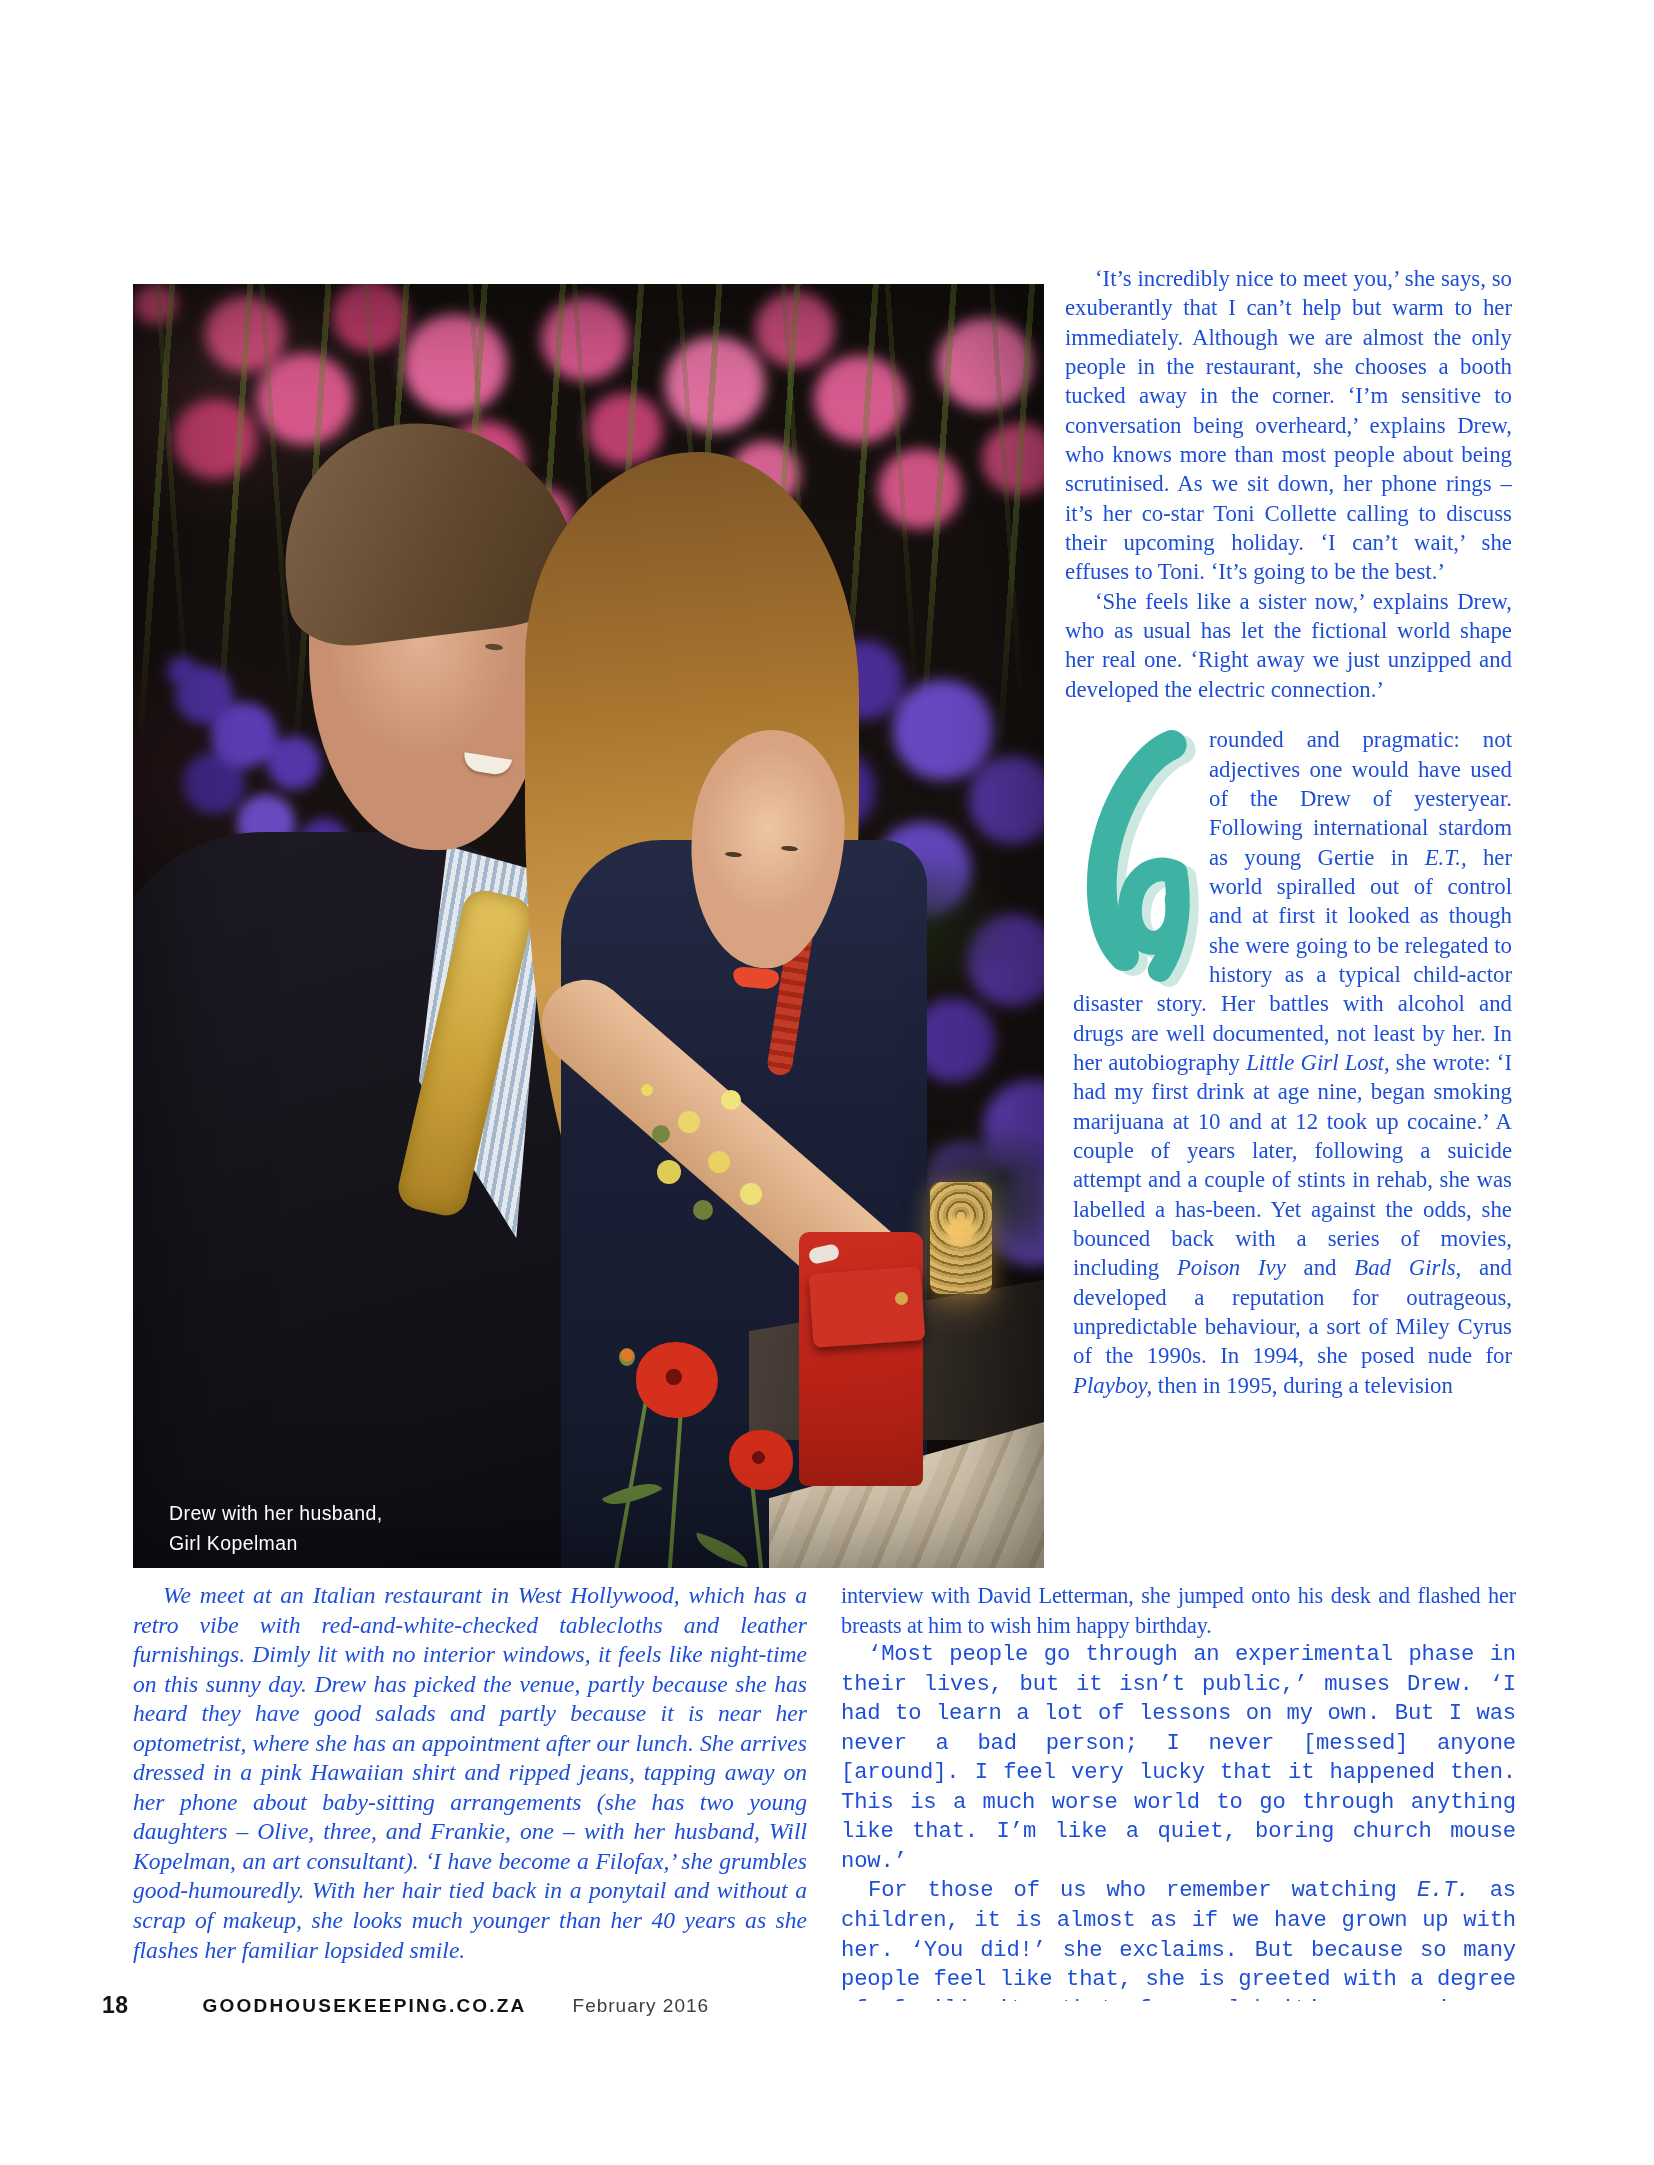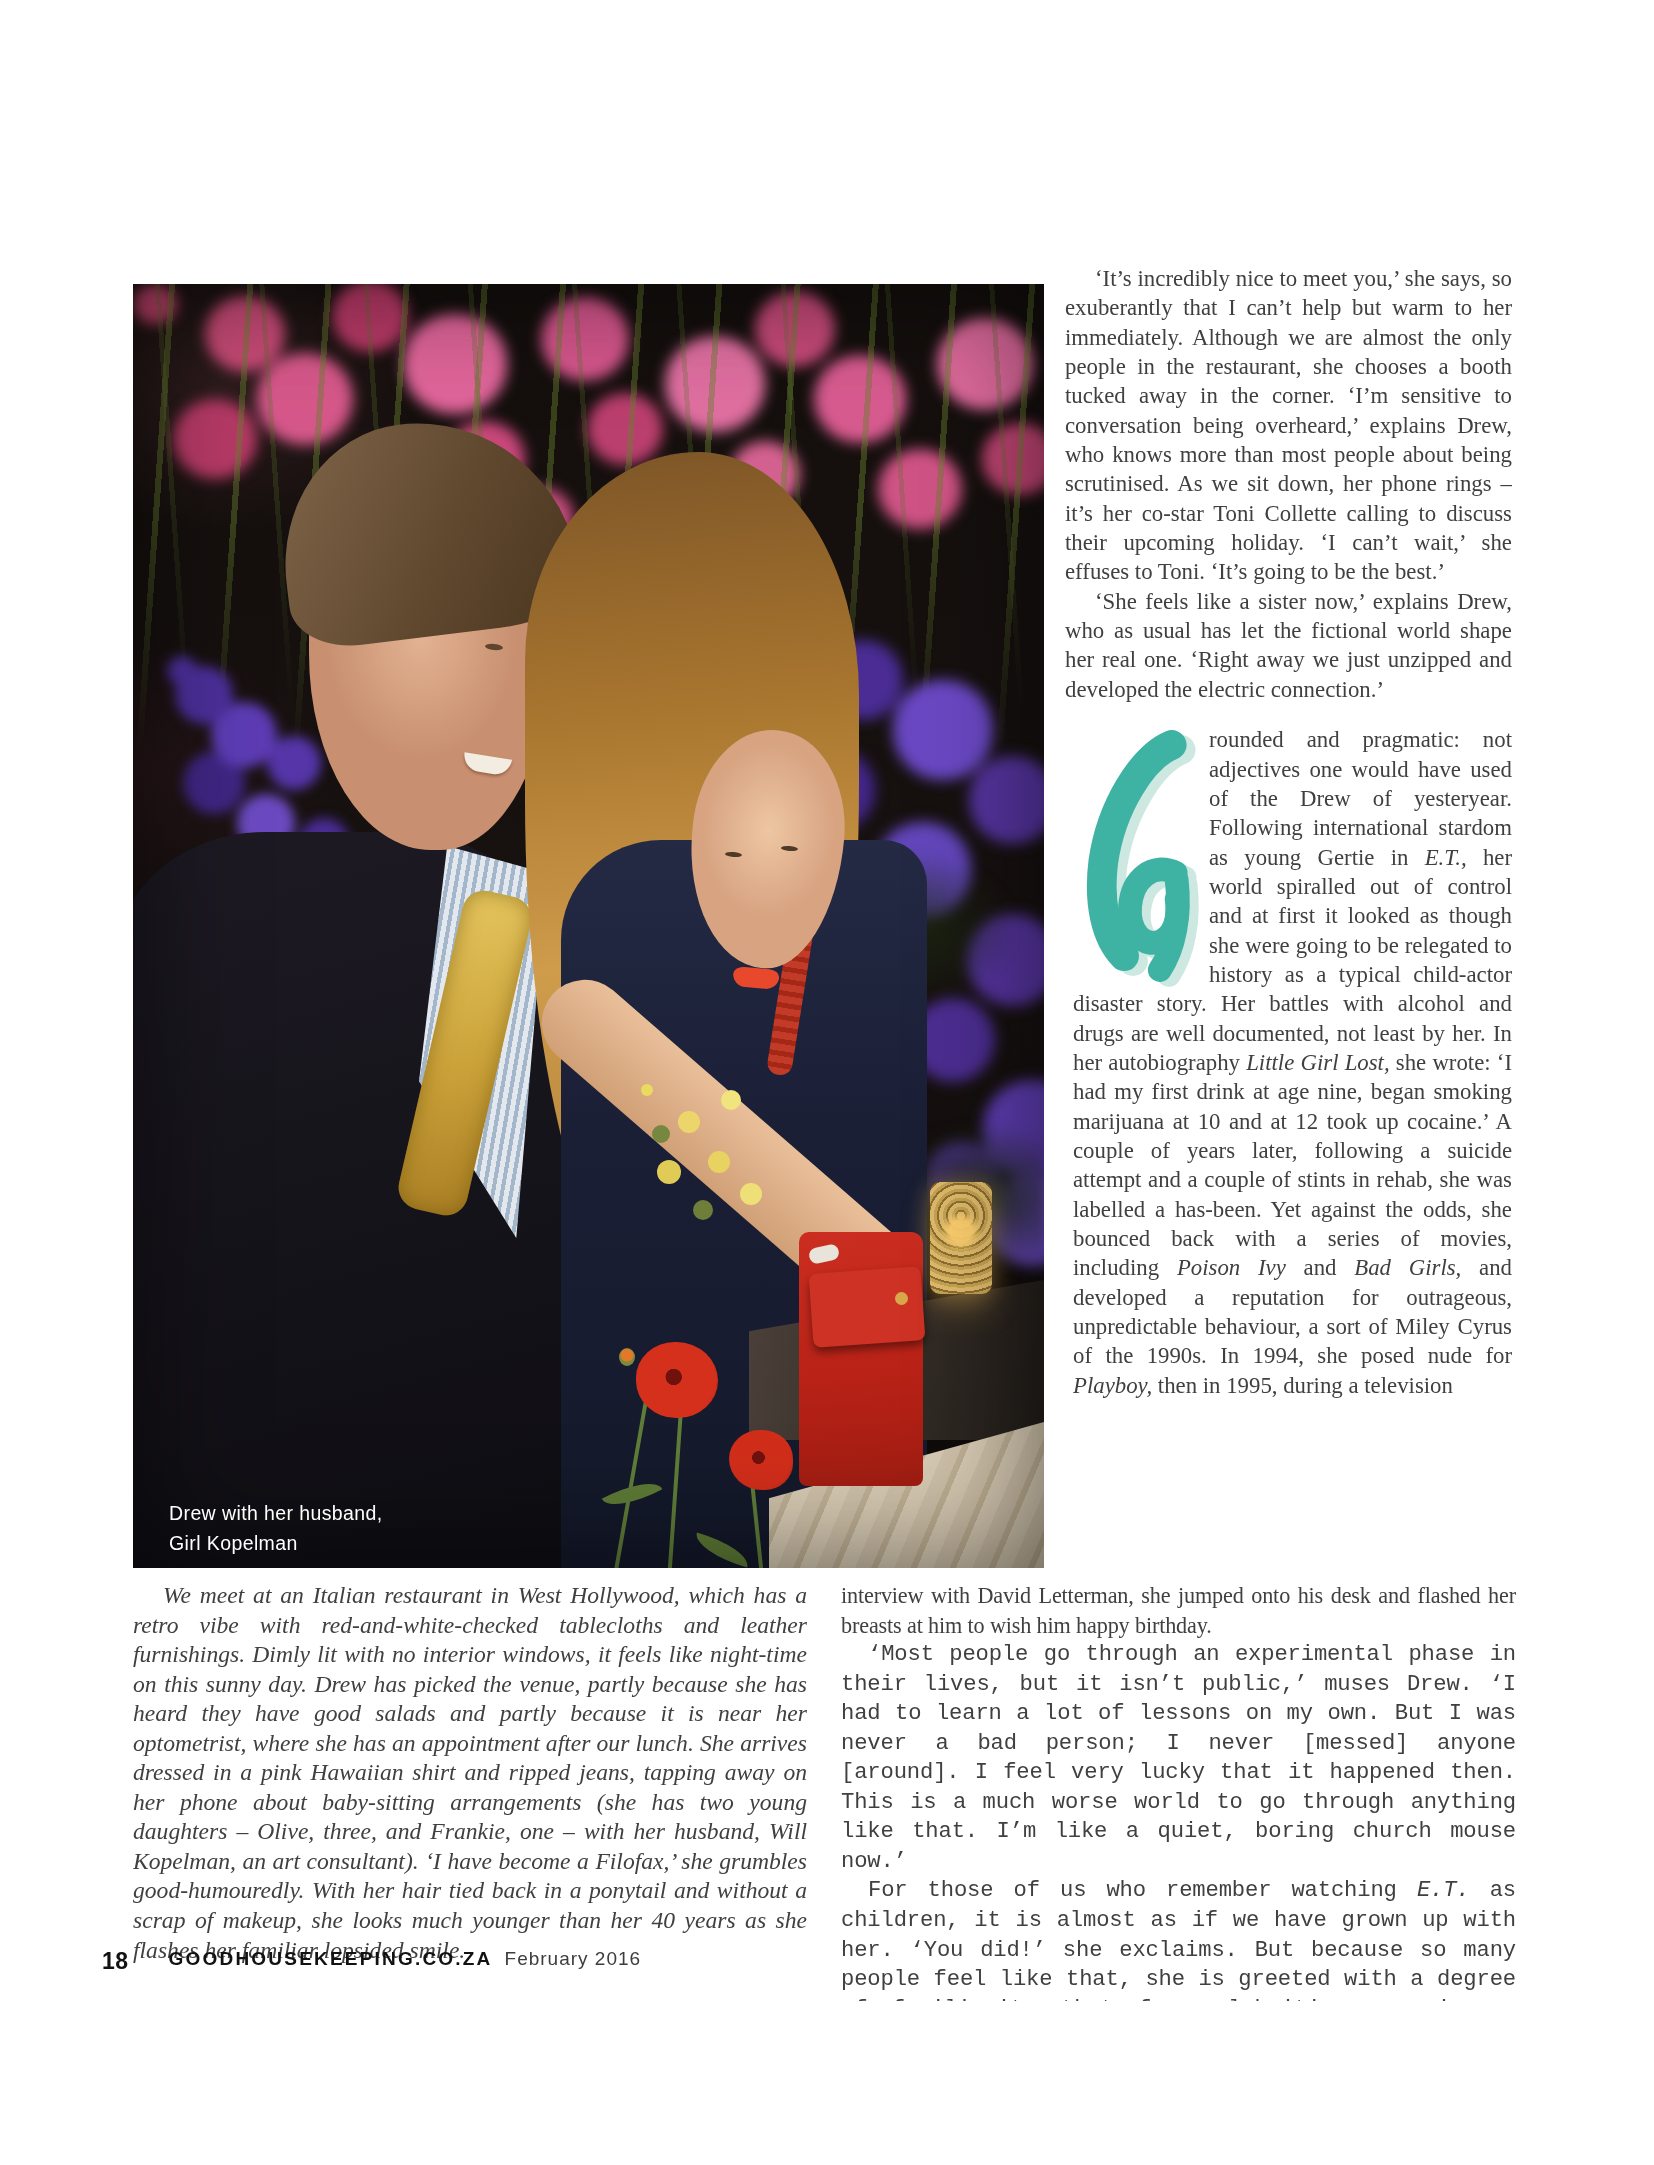--- a/index.html
+++ b/index.html
@@ -115,40 +115,40 @@
   .purse-flap { left:678px; top:986px; width:112px; height:74px; border-radius:8px; transform:rotate(-4deg);
     background:#cd3224; box-shadow: 0 5px 8px rgba(0,0,0,.45); }
   .purse-clasp { left:762px; top:1008px; width:13px; height:13px; border-radius:50%; background:#d8a94b; }
   .purse-tag { left:676px; top:962px; width:30px; height:16px; border-radius:8px; background:#e9e4da; transform:rotate(-12deg); }
   .vignette { left:0; top:0; width:100%; height:100%; box-shadow: inset 0 0 120px rgba(0,0,0,.55); }
 
   .caption { position:absolute; left:36px; top:1214px; z-index:10; color:#ffffff;
     font-family:"Liberation Sans", sans-serif; font-size:19.5px; letter-spacing:.4px; line-height:30px; }
 
   
-  .serif-col { position:absolute; text-align:justify; color:#404040;
+  .serif-col { position:absolute; text-align:justify; color:#1d4ed8;
     font-family:"Liberation Serif", serif; hyphens:auto; -webkit-hyphens:auto; }
   .col-right { left:1065px; top:264px; width:447px; height:1310px; overflow:hidden;
     font-size:22.8px; line-height:29.35px; }
   .col-right p.indent { text-indent:30px; }
   .col-right .g-para { margin-top:21px;margin-left:8px; }
   .col-bottom-left { left:133px; top:1581px; width:674px; height:420px; overflow:hidden;
     font-size:23.6px; line-height:29.55px; }
   .col-bottom-left p { text-indent:30px;font-style:italic; }
   .col-bottom-right { left:841px; top:1581px; width:675px; height:420px; overflow:hidden;
     font-size:22.2px; line-height:29.55px; letter-spacing:-.15px; }
   .col-bottom-right p.indent { text-indent:27px;font-family:Liberation Mono, monospace; }
 
   .dropcap { float:left; width:128px; height:238px; margin:6px 8px 0 0; }
   .dropcap svg { width:100%; height:100%; overflow:visible; }
   .sr { position:absolute; width:1px; height:1px; overflow:hidden; clip-path:inset(50%); white-space:nowrap; }
 
   
-  .footer { position:absolute; left:102px; top:1948px; display:flex; align-items:flex-start;
-    font-family:"Liberation Sans", sans-serif; color:#121212; }
+  .footer { position:absolute; left:102px; top:1992px; display:flex; align-items:center;
+    font-family:"Liberation Sans", sans-serif; color:#121212;gap:34px; }
   .footer .pagenum { font-size:23px; font-weight:bold; letter-spacing:.5px; }
   .footer .site { font-size:19px; font-weight:bold; letter-spacing:2.2px; margin-left:40px; }
   .footer .date { font-size:19px; font-weight:normal; letter-spacing:1px; color:#3d3d3d; margin-left:12px; }
 </style>
 </head>
 <body>
 
 <div class="page">
 
   <div class="photo">

